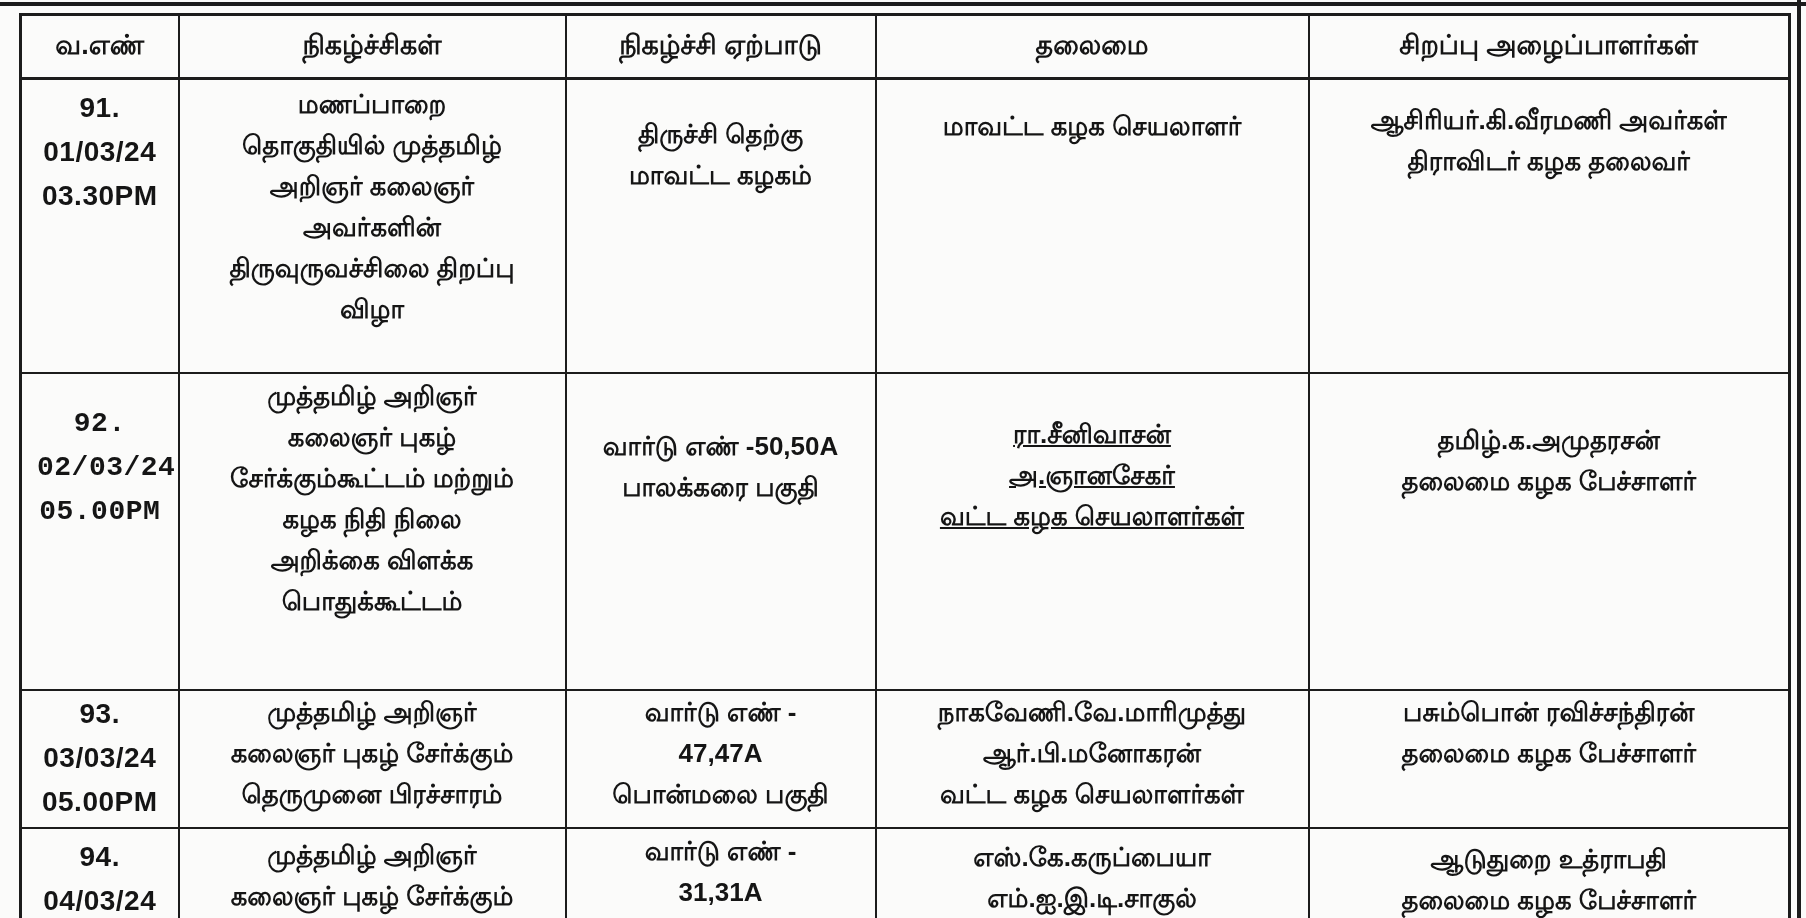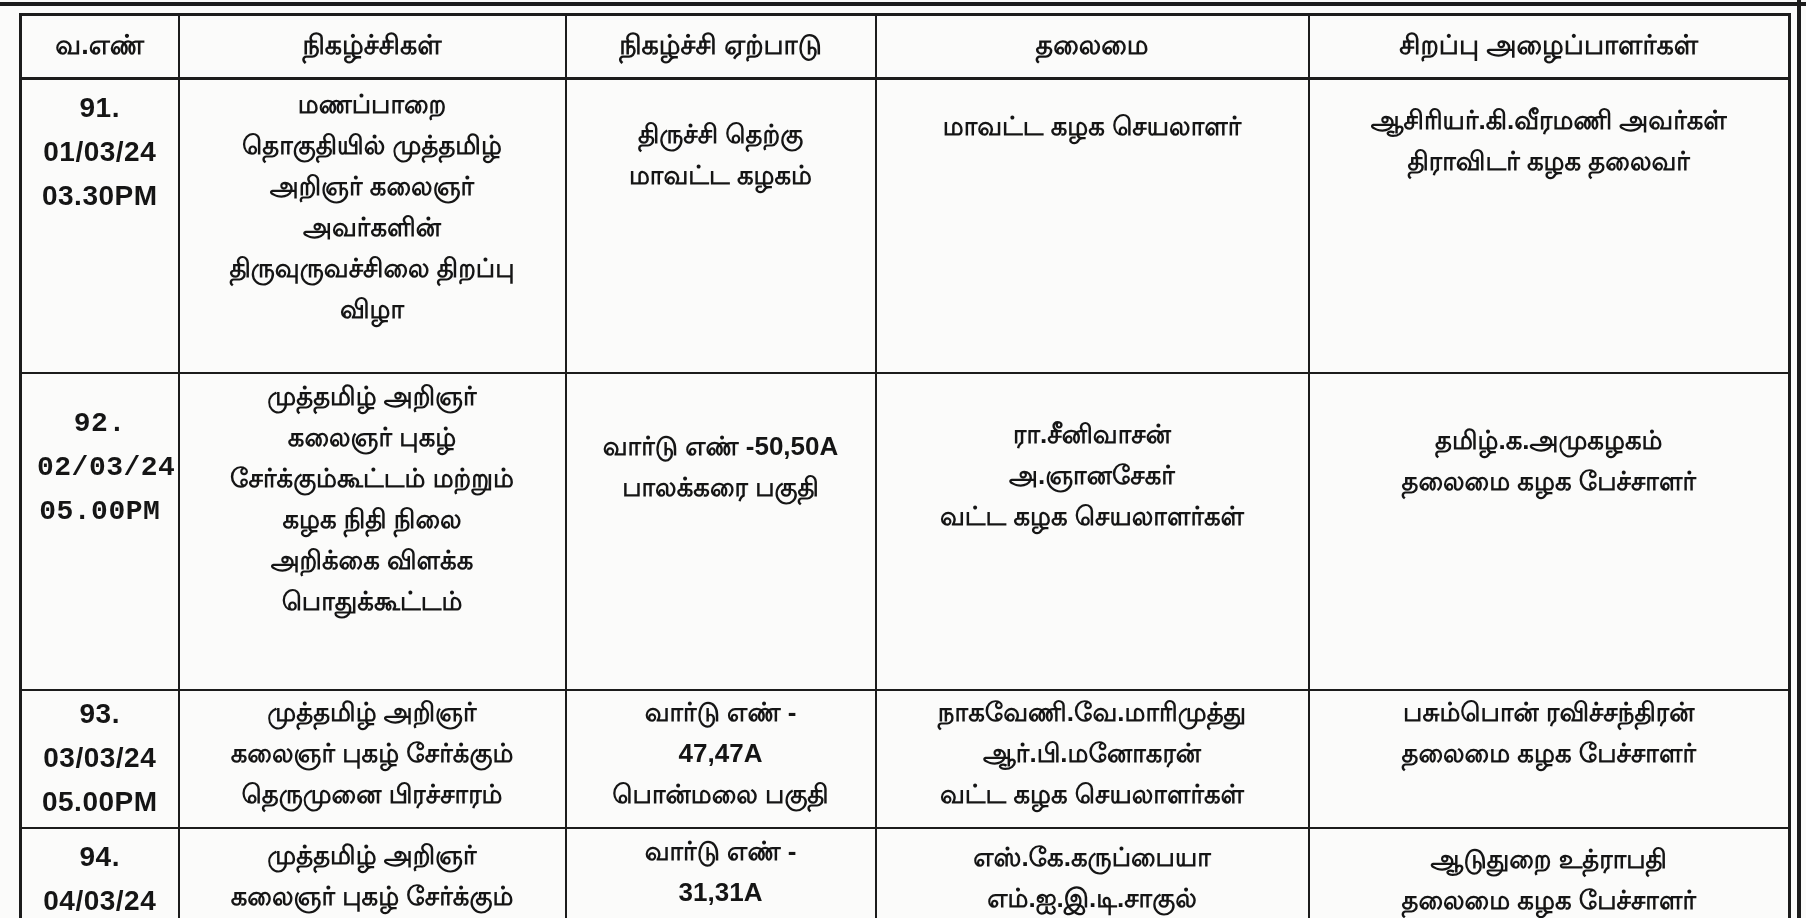--- a/index.html
+++ b/index.html
@@ -80,21 +80,21 @@
   
   tr.r91 td.c1 { padding-top: 6px; }
   tr.r91 td.c2 { padding-top: 4px; }
   tr.r91 td.c3 { padding-top: 34px; margin-left: 44px; }
   tr.r91 td.c4 { padding-top: 26px; margin-left: 17px; }
   tr.r91 td.c5 { padding-top: 20px; }
 
   tr.r92 td.c1 { padding-top: 28px; font-family: Liberation Mono, monospace; }
   tr.r92 td.c2 { padding-top: 2px; }
   tr.r92 td.c3 { padding-top: 52px; margin-left: 20px; }
-  tr.r92 td.c4 { padding-top: 40px; }
+  tr.r92 td.c4 { padding-top: 40px; text-decoration: underline; }
   tr.r92 td.c5 { padding-top: 46px; }
 
   tr.r93 td { padding-top: 1px; }
 
   tr.r94 td.c1 { padding-top: 6px; }
   tr.r94 td.c2 { padding-top: 6px; }
   tr.r94 td.c3 { padding-top: 2px; }
   tr.r94 td.c4 { padding-top: 8px; }
   tr.r94 td.c5 { padding-top: 10px; }
 </style>
@@ -147,21 +147,21 @@
 கலைஞர் புகழ்
 சேர்க்கும்கூட்டம் மற்றும்
 கழக நிதி நிலை
 அறிக்கை விளக்க
 பொதுக்கூட்டம்</td>
         <td class="c3">வார்டு எண் -50,50A
 பாலக்கரை பகுதி</td>
         <td class="c4">ரா.சீனிவாசன்
 அ.ஞானசேகர்
 வட்ட கழக செயலாளர்கள்</td>
-        <td class="c5">தமிழ்.க.அமுகழகம்
+        <td class="c5">தமிழ்.க.அமுதரசன்
 தலைமை கழக பேச்சாளர்</td>
       </tr>
       <tr class="r93">
         <td class="serial c1">93.
 03/03/24
 05.00PM</td>
         <td class="c2">முத்தமிழ் அறிஞர்
 கலைஞர் புகழ் சேர்க்கும்
 தெருமுனை பிரச்சாரம்</td>
         <td class="c3">வார்டு எண் -

